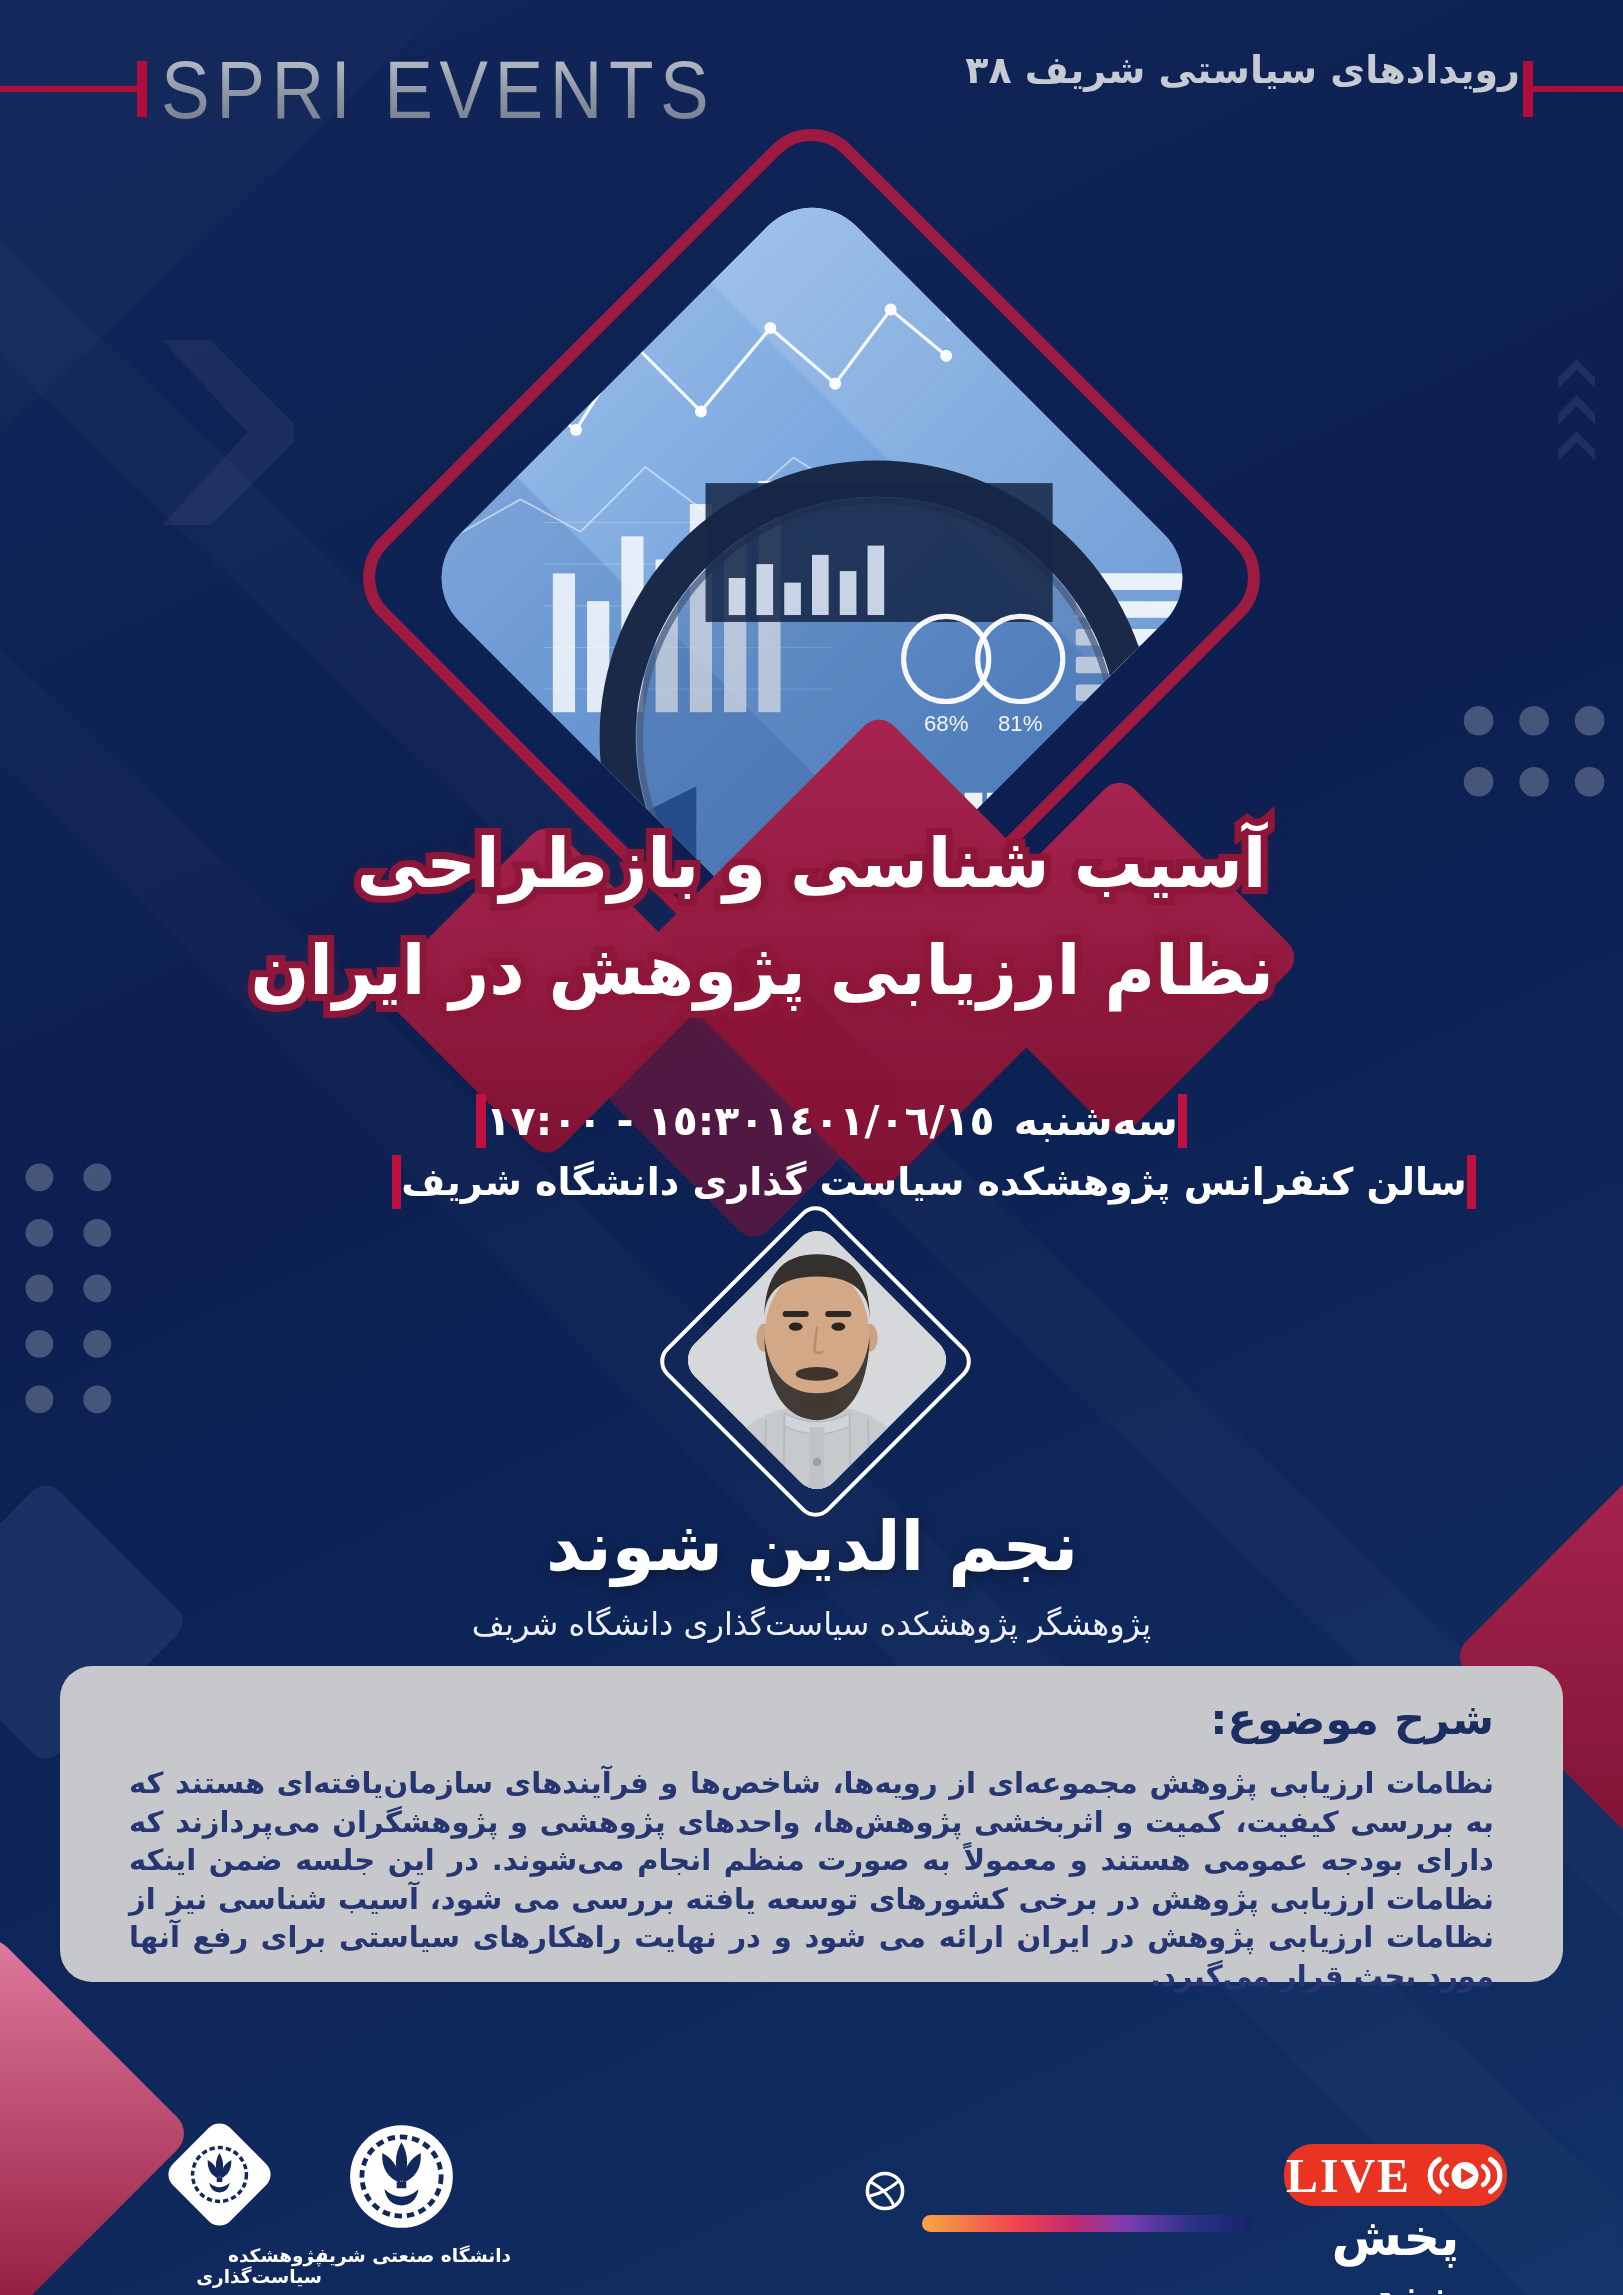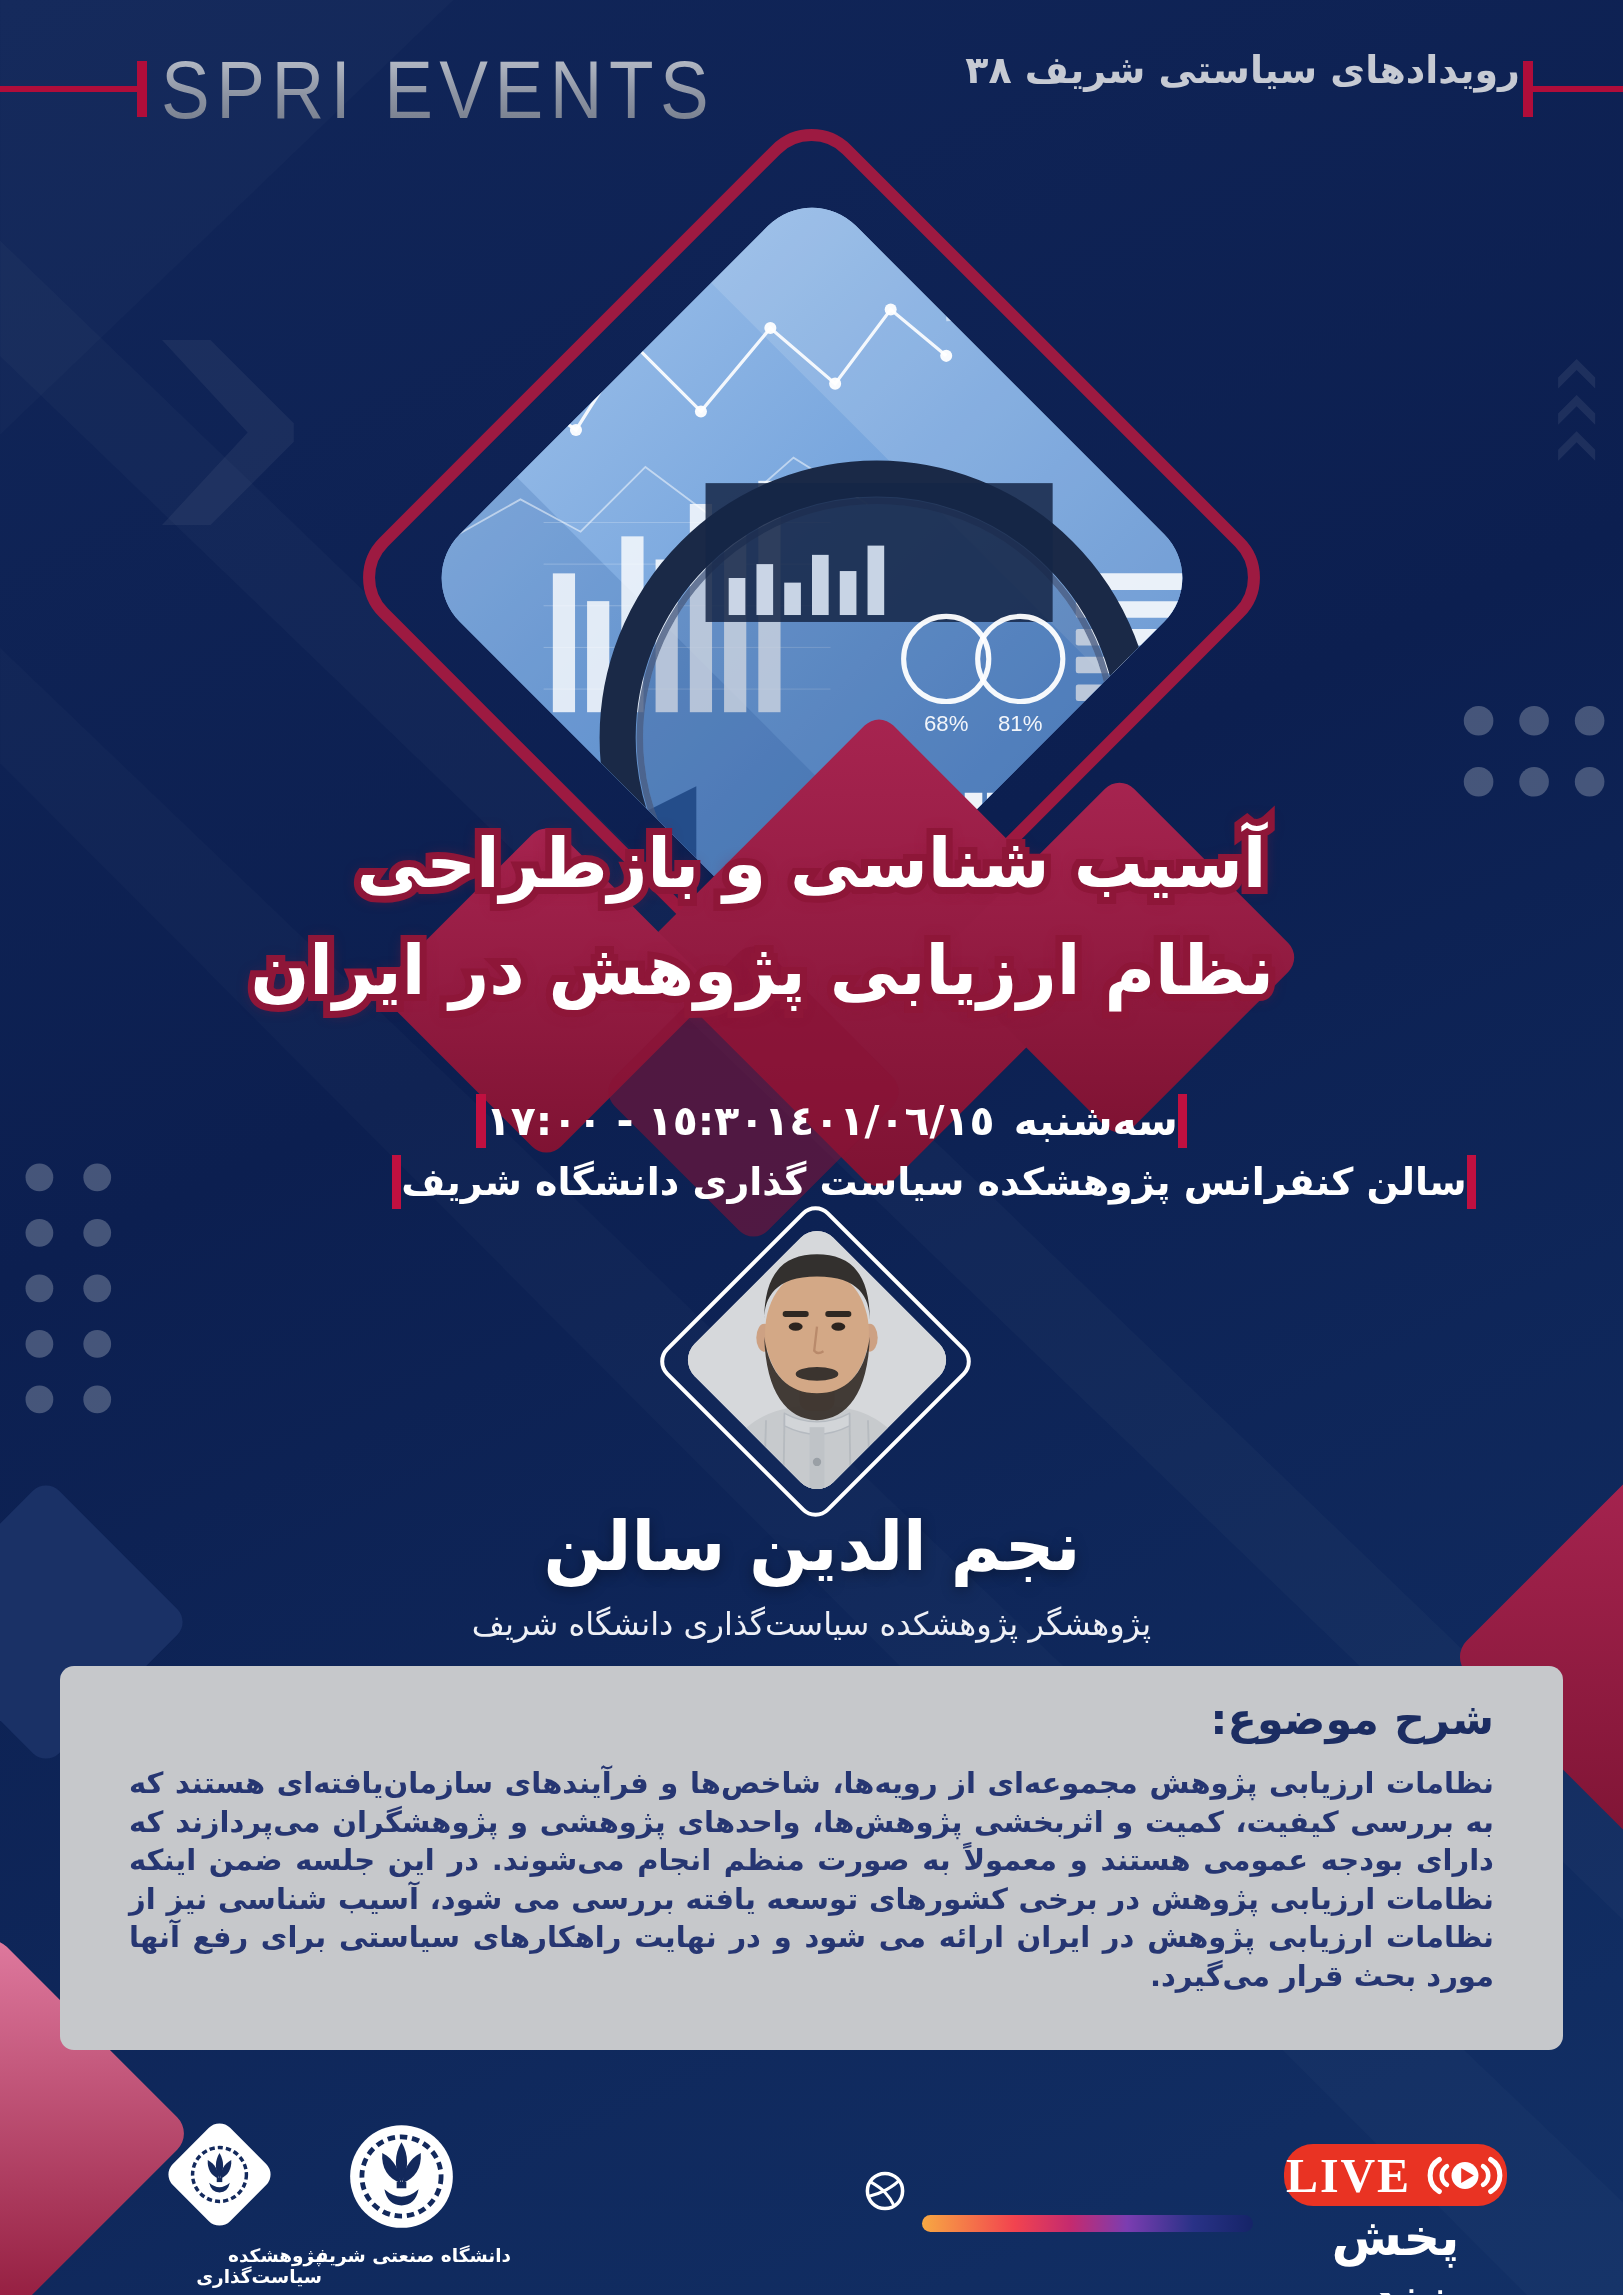--- a/index.html
+++ b/index.html
@@ -73,22 +73,22 @@
         font-size:32px; font-weight:500; color:#eef0f6; direction:rtl; }
 
   
   .card-deco{ position:absolute; transform:rotate(45deg); }
   #deco-tl{ left:-56px; top:1520px; width:204px; height:204px; background:#1a3166;
             border-radius:18.5px; }
   #deco-tr{ left:1508px; top:1518px; width:278px; height:278px;
             background:linear-gradient(135deg,#a72450,#7e1434); border-radius:23px; }
   #deco-bl{ left:-153px; top:1990px; width:287px; height:287px;
             background:linear-gradient(135deg,#e07ba0,#8e1638); border-radius:23px; }
-  .card{ position:absolute; left:60px; top:1666px; width:1503px; height:384px;
-         background:#c6c8cb; border-radius:14px; }
+  .card{ position:absolute; left:60px; top:1666px; width:1503px; height:316px;
+         background:#c6c8cb; border-radius:32px; }
   .card-head{ position:absolute; right:69px; top:28px; font-size:43px; font-weight:bold;
               color:#1c2d62; direction:rtl; }
   .card-body{ position:absolute; right:69px; left:69px; top:98px; font-size:29px;
               line-height:1.33; font-weight:bold; color:#263672; text-align:justify;
               direction:rtl; }
 
   
   .logo-diamond{ position:absolute; left:179px; top:2134px; width:81px; height:81px;
         transform:rotate(45deg); background:#fff; border-radius:15px; }
   .ld-inner{ position:absolute; inset:0; transform:rotate(-45deg); display:flex;
@@ -344,21 +344,21 @@
         <path d="M186,250 C190,372 235,428 300,430 C365,428 410,372 414,250 C402,335 360,372 300,372 C240,372 198,335 186,250 Z" fill="#3b342f" opacity="0.96"></path>
         <ellipse cx="300" cy="330" rx="46" ry="15" fill="#3b342f"></ellipse>
         <rect x="226" y="194" width="56" height="13" rx="6" fill="#2f2822"></rect>
         <rect x="318" y="194" width="56" height="13" rx="6" fill="#2f2822"></rect>
         <ellipse cx="254" cy="228" rx="15" ry="9" fill="#2c241f"></ellipse>
         <ellipse cx="346" cy="228" rx="15" ry="9" fill="#2c241f"></ellipse>
         <path d="M300,228 L294,280 Q301,289 314,281" stroke="#b98a6b" stroke-width="5" fill="none"></path>
       </svg>
     </div>
   </div>
-  <div class="spk-name">نجم الدین سالن</div>
+  <div class="spk-name">نجم الدین شوند</div>
   <div class="spk-role">پژوهشگر پژوهشکده سیاست‌گذاری دانشگاه شریف</div>
 
   <div class="card-deco" id="deco-tl"></div>
   <div class="card-deco" id="deco-tr"></div>
   <div class="card-deco" id="deco-bl"></div>
   <div class="card">
     <div class="card-head">شرح موضوع:</div>
     <div class="card-body">نظامات ارزیابی پژوهش مجموعه‌ای از رویه‌ها، شاخص‌ها و فرآیندهای سازمان‌یافته‌ای هستند که به بررسی کیفیت، کمیت و اثربخشی پژوهش‌ها، واحدهای پژوهشی و پژوهشگران می‌پردازند که دارای بودجه عمومی هستند و معمولاً به صورت منظم انجام می‌شوند. در این جلسه ضمن اینکه نظامات ارزیابی پژوهش در برخی کشورهای توسعه یافته بررسی می شود، آسیب شناسی نیز از نظامات ارزیابی پژوهش در ایران ارائه می شود و در نهایت راهکارهای سیاستی برای رفع آنها مورد بحث قرار می‌گیرد.</div>
   </div>
 

